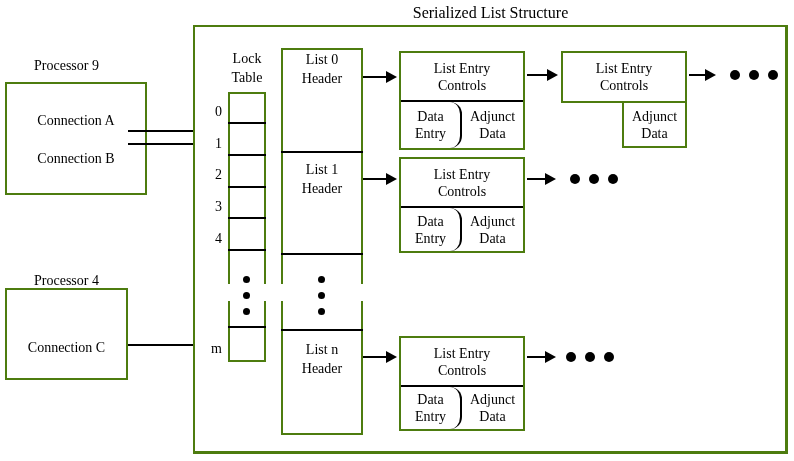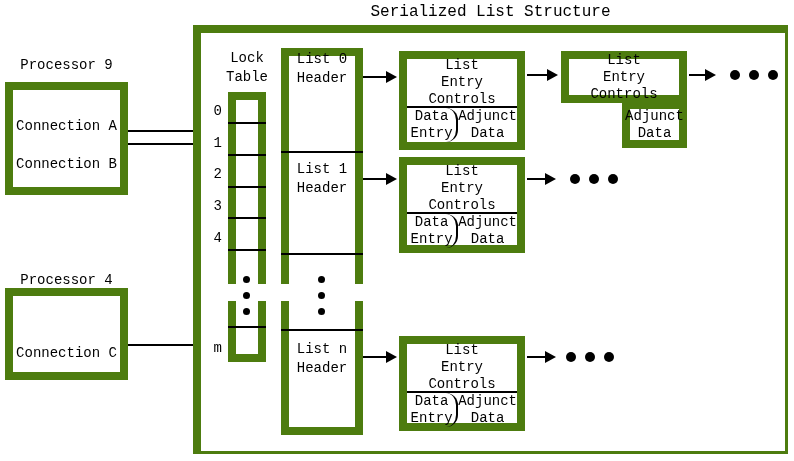--- a/index.html
+++ b/index.html
@@ -2,27 +2,27 @@
 <html><head>
 <meta charset="utf-8">
 <style>
   html, body { margin: 0; padding: 0; background: #ffffff; }
   .canvas {
     position: relative;
     width: 794px;
     height: 461px;
     background: #ffffff;
     color: #000000;
-    font-family: Liberation Mono, monospace;
+    font-family: Liberation Serif, serif;
     font-size: 14px;
     overflow: hidden;
   }
   .box {
     position: absolute;
-    border: 8px solid #4d7c0f;
+    border: 2px solid #4d7c0f;
     background: #fff;
     box-sizing: border-box;
   }
   .label {
     position: absolute;
     text-align: center;
     line-height: 19px;
     white-space: nowrap;
   }
   .wraplabel {
@@ -65,21 +65,21 @@
 </head>
 <body>
 
 <div class="canvas">
 
   <div class="label" style="left:193px; top:3px; width:595px; font-size:16px;">Serialized List Structure</div>
 
   <div class="box" style="left:193px; top:25px; width:595px; height:429px; border-right-width:3px; border-bottom-width:3px;"></div>
 
   <div class="label" style="left:5px; top:56px; width:123px;">Processor 9</div>
-  <div class="box" style="left:5px; top:82px; width:123px; height:113px;">
+  <div class="box" style="left:5px; top:82px; width:142px; height:113px;">
     <div class="conn" style="top:29px;">Connection A</div>
     <div class="conn" style="top:67px;">Connection B</div>
   </div>
   <div class="hline" style="left:128px; top:130px; width:65px;"></div>
   <div class="hline" style="left:128px; top:143px; width:65px;"></div>
 
   <div class="label" style="left:5px; top:271px; width:123px;">Processor 4</div>
   <div class="box" style="left:5px; top:288px; width:123px; height:92px;">
     <div class="conn" style="top:50px;">Connection C</div>
   </div>

